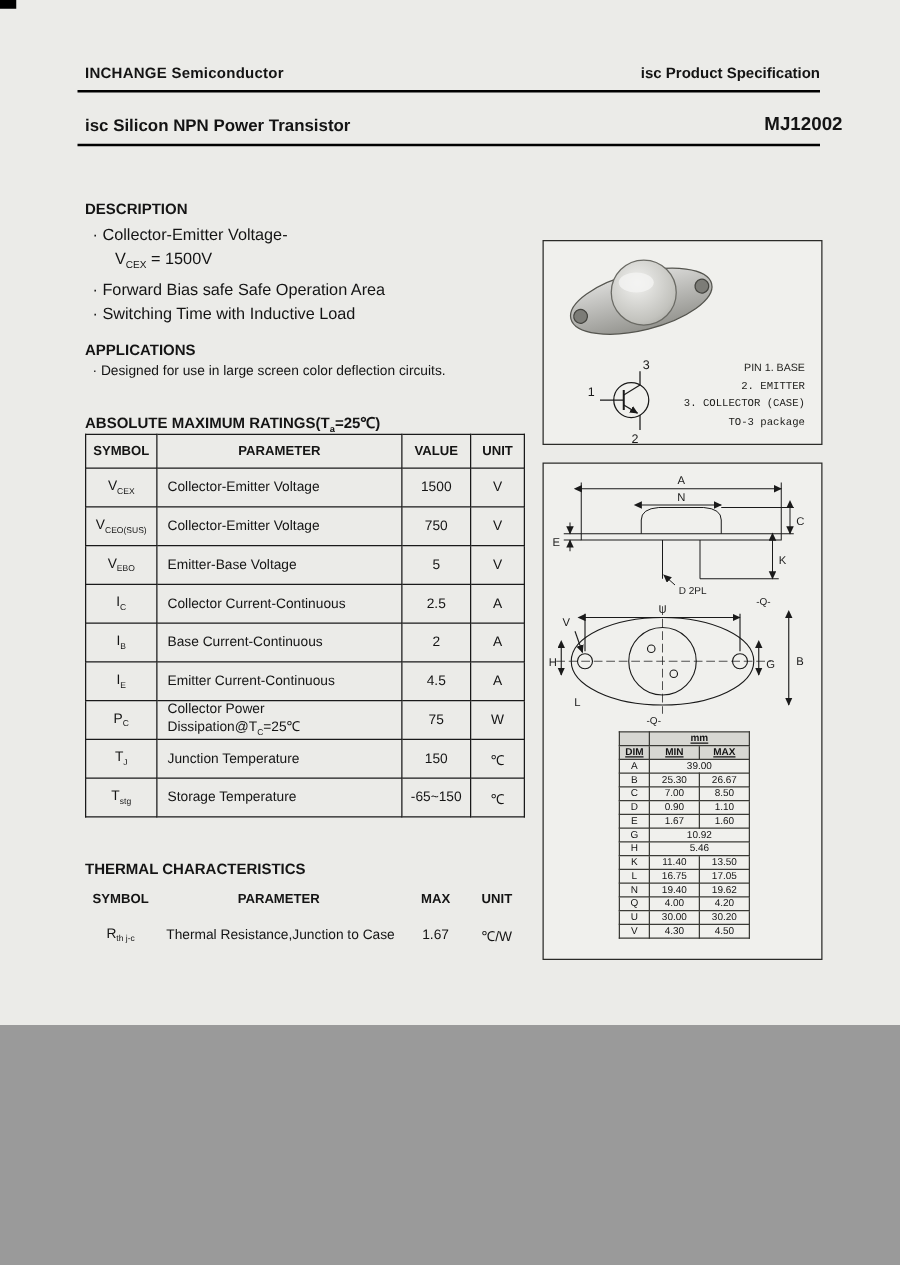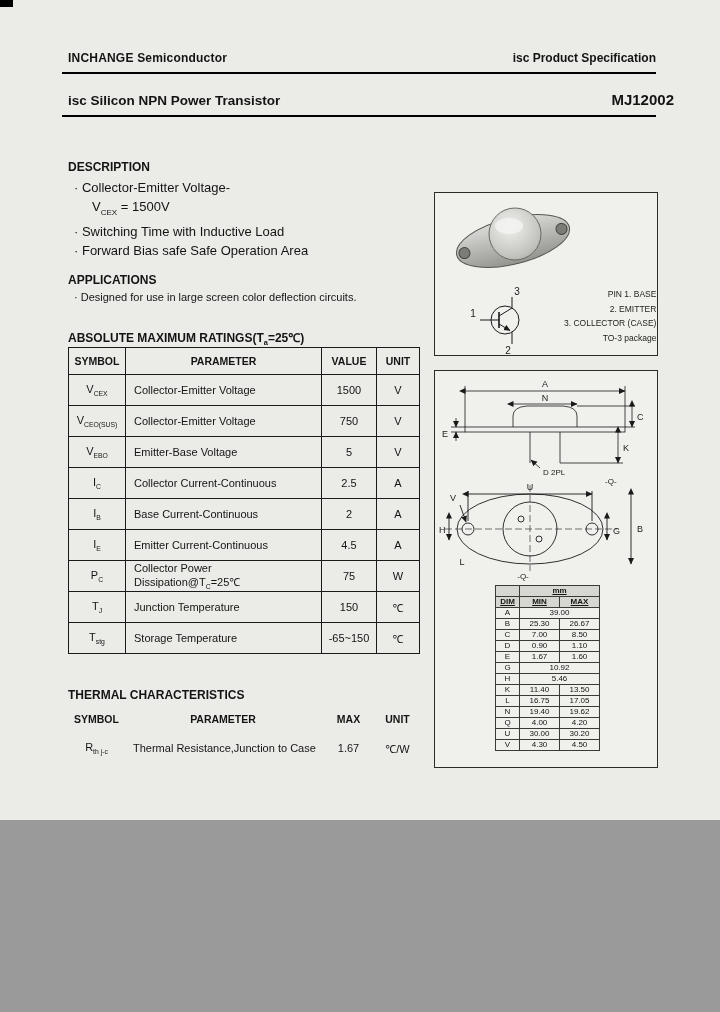--- a/index.html
+++ b/index.html
@@ -45,21 +45,21 @@
   .thermal th { height:22px; font-size:10.5px; text-align:center; font-weight:700; }
   .thermal td { height:36px; font-size:11px; }
 
   .box { position:absolute; background:#f0f0ed; border:1px solid #2b2b28; }
   .box1 { left:434px; top:192px; width:224px; height:164px; }
   .box2 { left:434px; top:370px; width:224px; height:398px; }
   .box svg { position:absolute; left:0; top:0; }
   svg text { font-family:"Liberation Sans", sans-serif; }
 
   .pin-text { position:absolute; left:104px; top:94px; font-size:8.5px; line-height:14.5px; color:#1d1d1a;text-align:right; }
-  .pt2 { margin-left:25px; }
+  .pt2 { margin-left:8px;font-family:Liberation Mono, monospace; }
 
   .dim-table { position:absolute; left:60px; top:214px; }
   .dim-table th, .dim-table td { border:1px solid #3a3a36; font-size:8px; height:11px; padding:0 2px; text-align:center; line-height:10px; }
   .dim-table th { background:#d7d7d2; font-weight:700;text-decoration:underline; }
 
   .footer { position:absolute; left:68px; top:930px; font-size:12.5px; font-weight:400; }
   .footer-url { margin-left:8px; }
 </style>
 </head>
 <body>
@@ -73,22 +73,22 @@
   <div class="rule rule1"></div>
 
   <div class="doc-title">isc Silicon NPN Power Transistor</div>
   <div class="part-no">MJ12002</div>
   <div class="rule rule2"></div>
 
   <div class="sec-heading desc-h">DESCRIPTION</div>
   <div class="desc-lines">
     <div class="dline">·  Collector-Emitter Voltage-</div>
     <div class="dline indent"><span>V</span><sub>CEX</sub><span> = 1500V</span></div>
+    <div class="dline">· Forward Bias safe Safe Operation Area</div>
     <div class="dline">· Switching Time with Inductive Load</div>
-    <div class="dline">· Forward Bias safe Safe Operation Area</div>
   </div>
 
   <div class="sec-heading app-h">APPLICATIONS</div>
   <div class="app-lines">
     <div class="dline">· Designed for use in large screen color deflection circuits.</div>
   </div>
 
   <div class="sec-heading amr-h"><span>ABSOLUTE MAXIMUM RATINGS(T</span><sub>a</sub><span>=25℃)</span></div>
 
   <table class="ratings">

